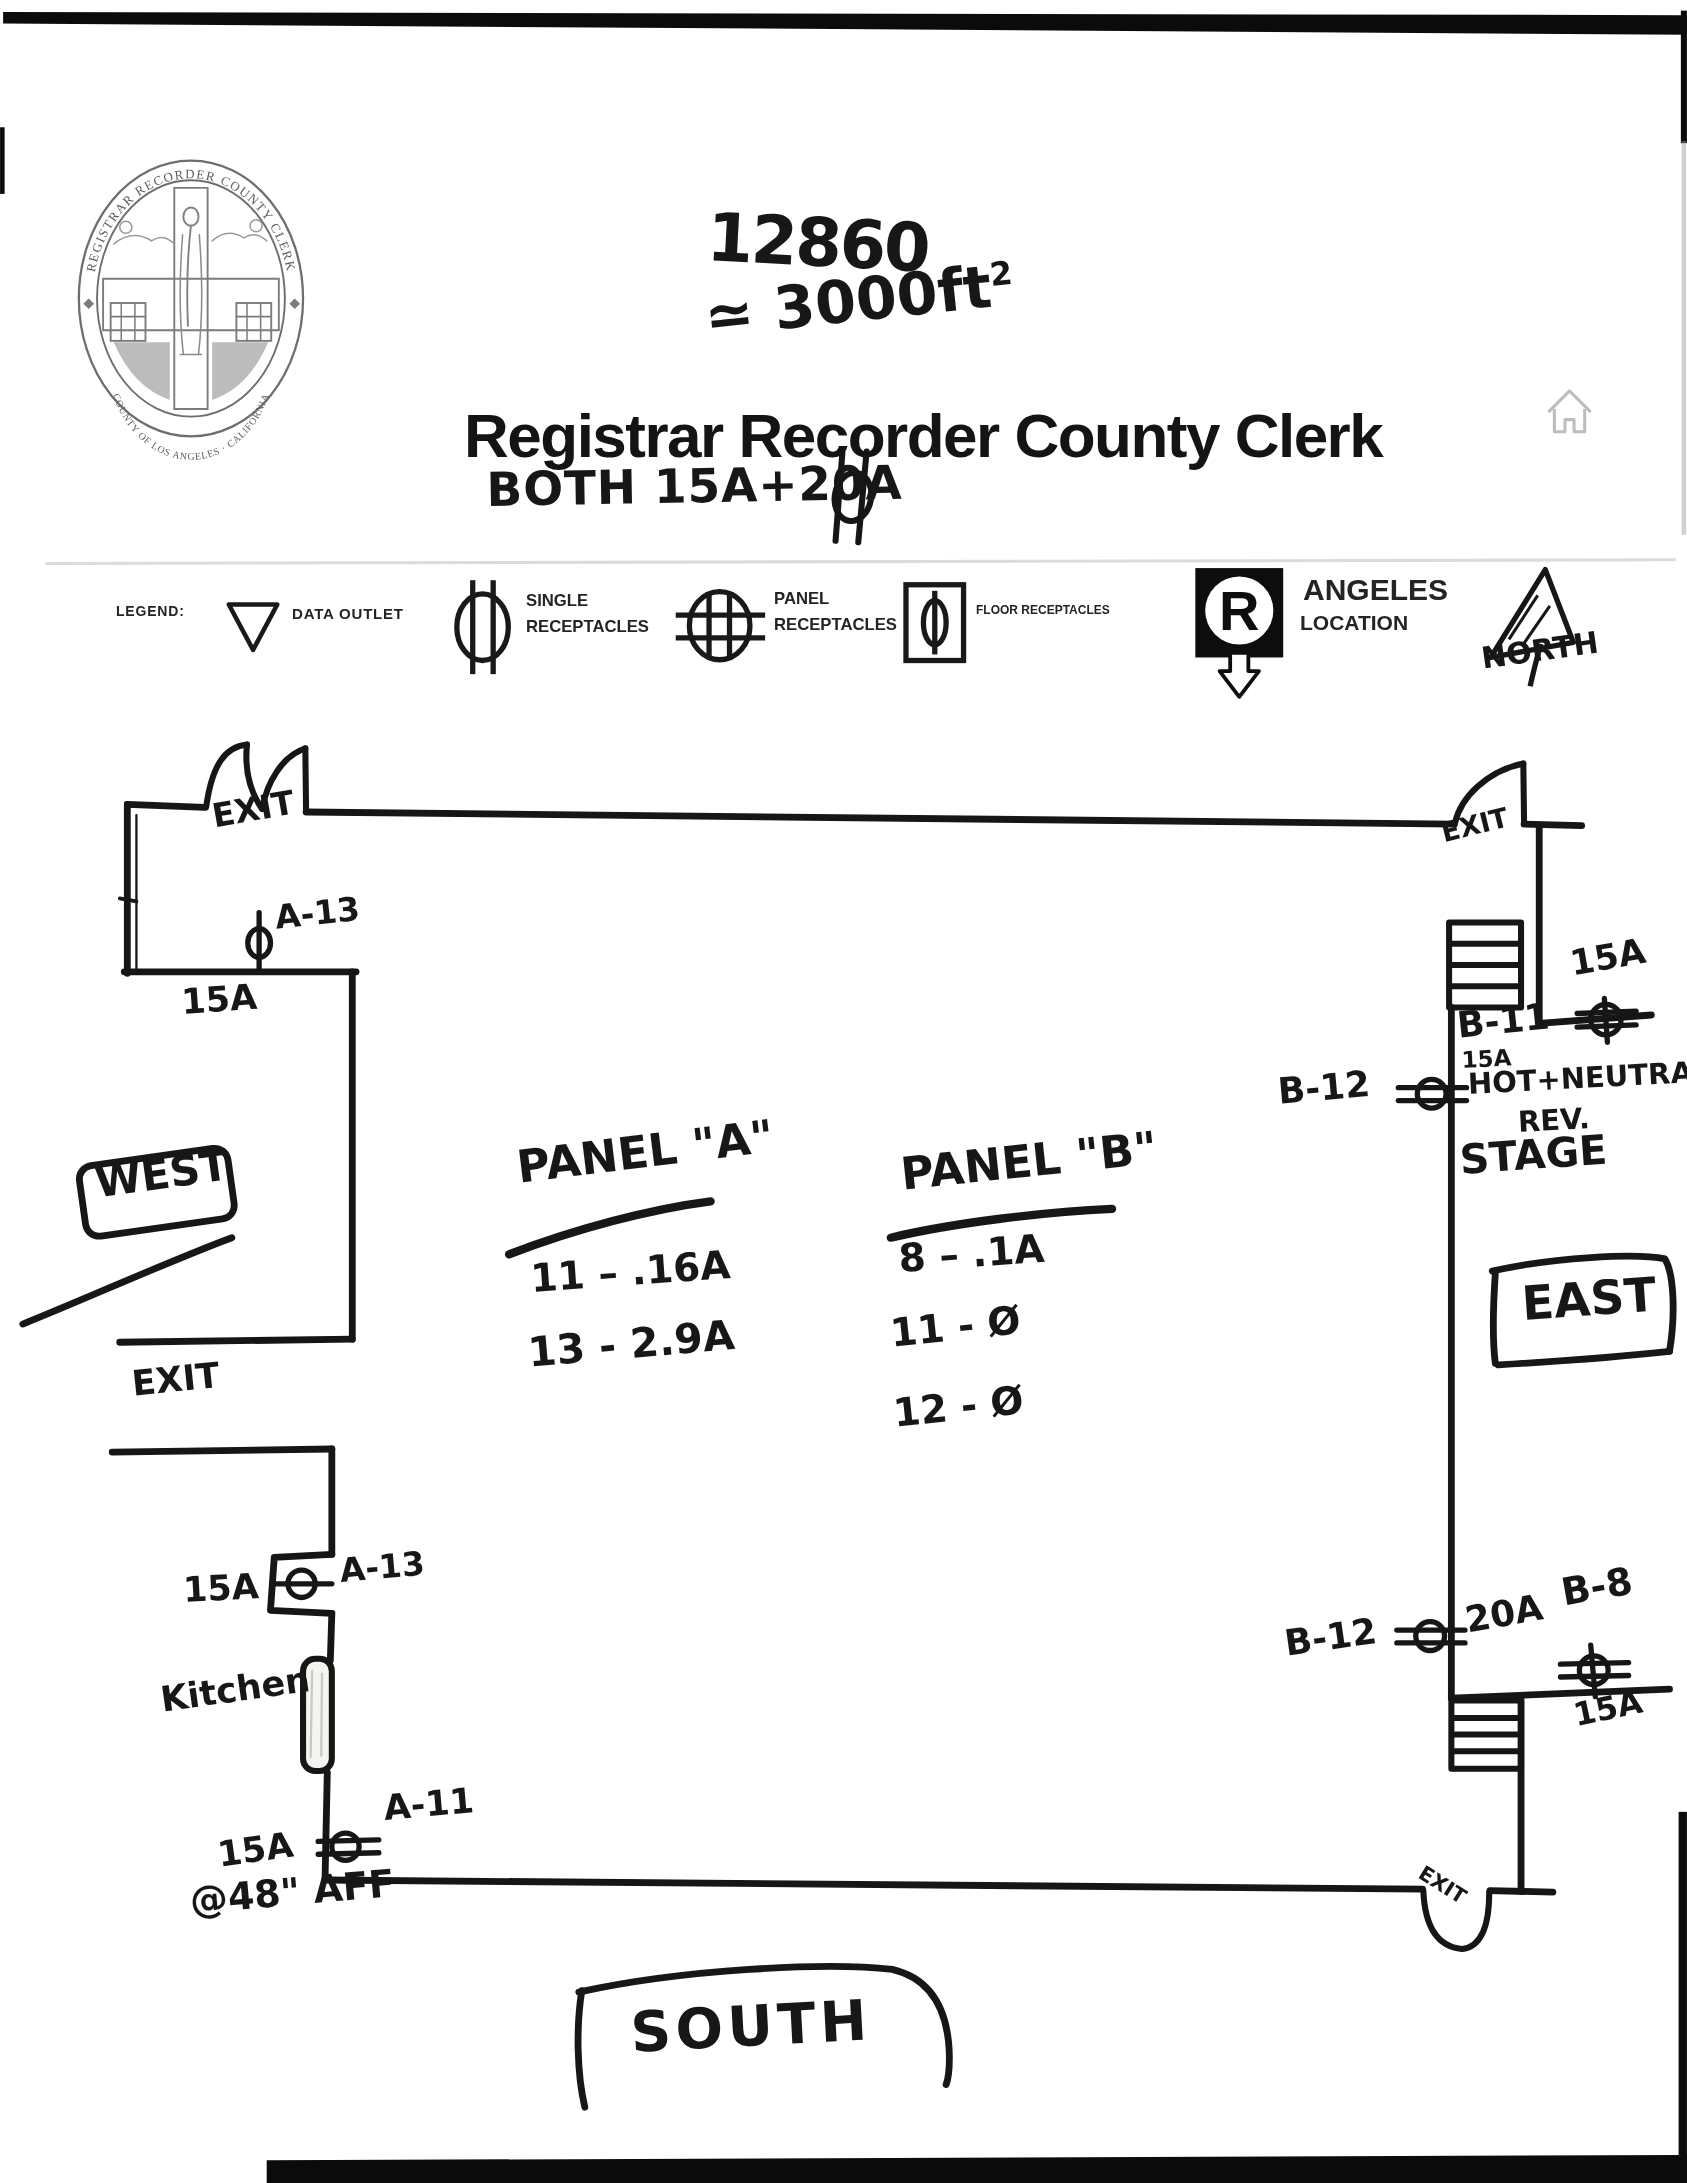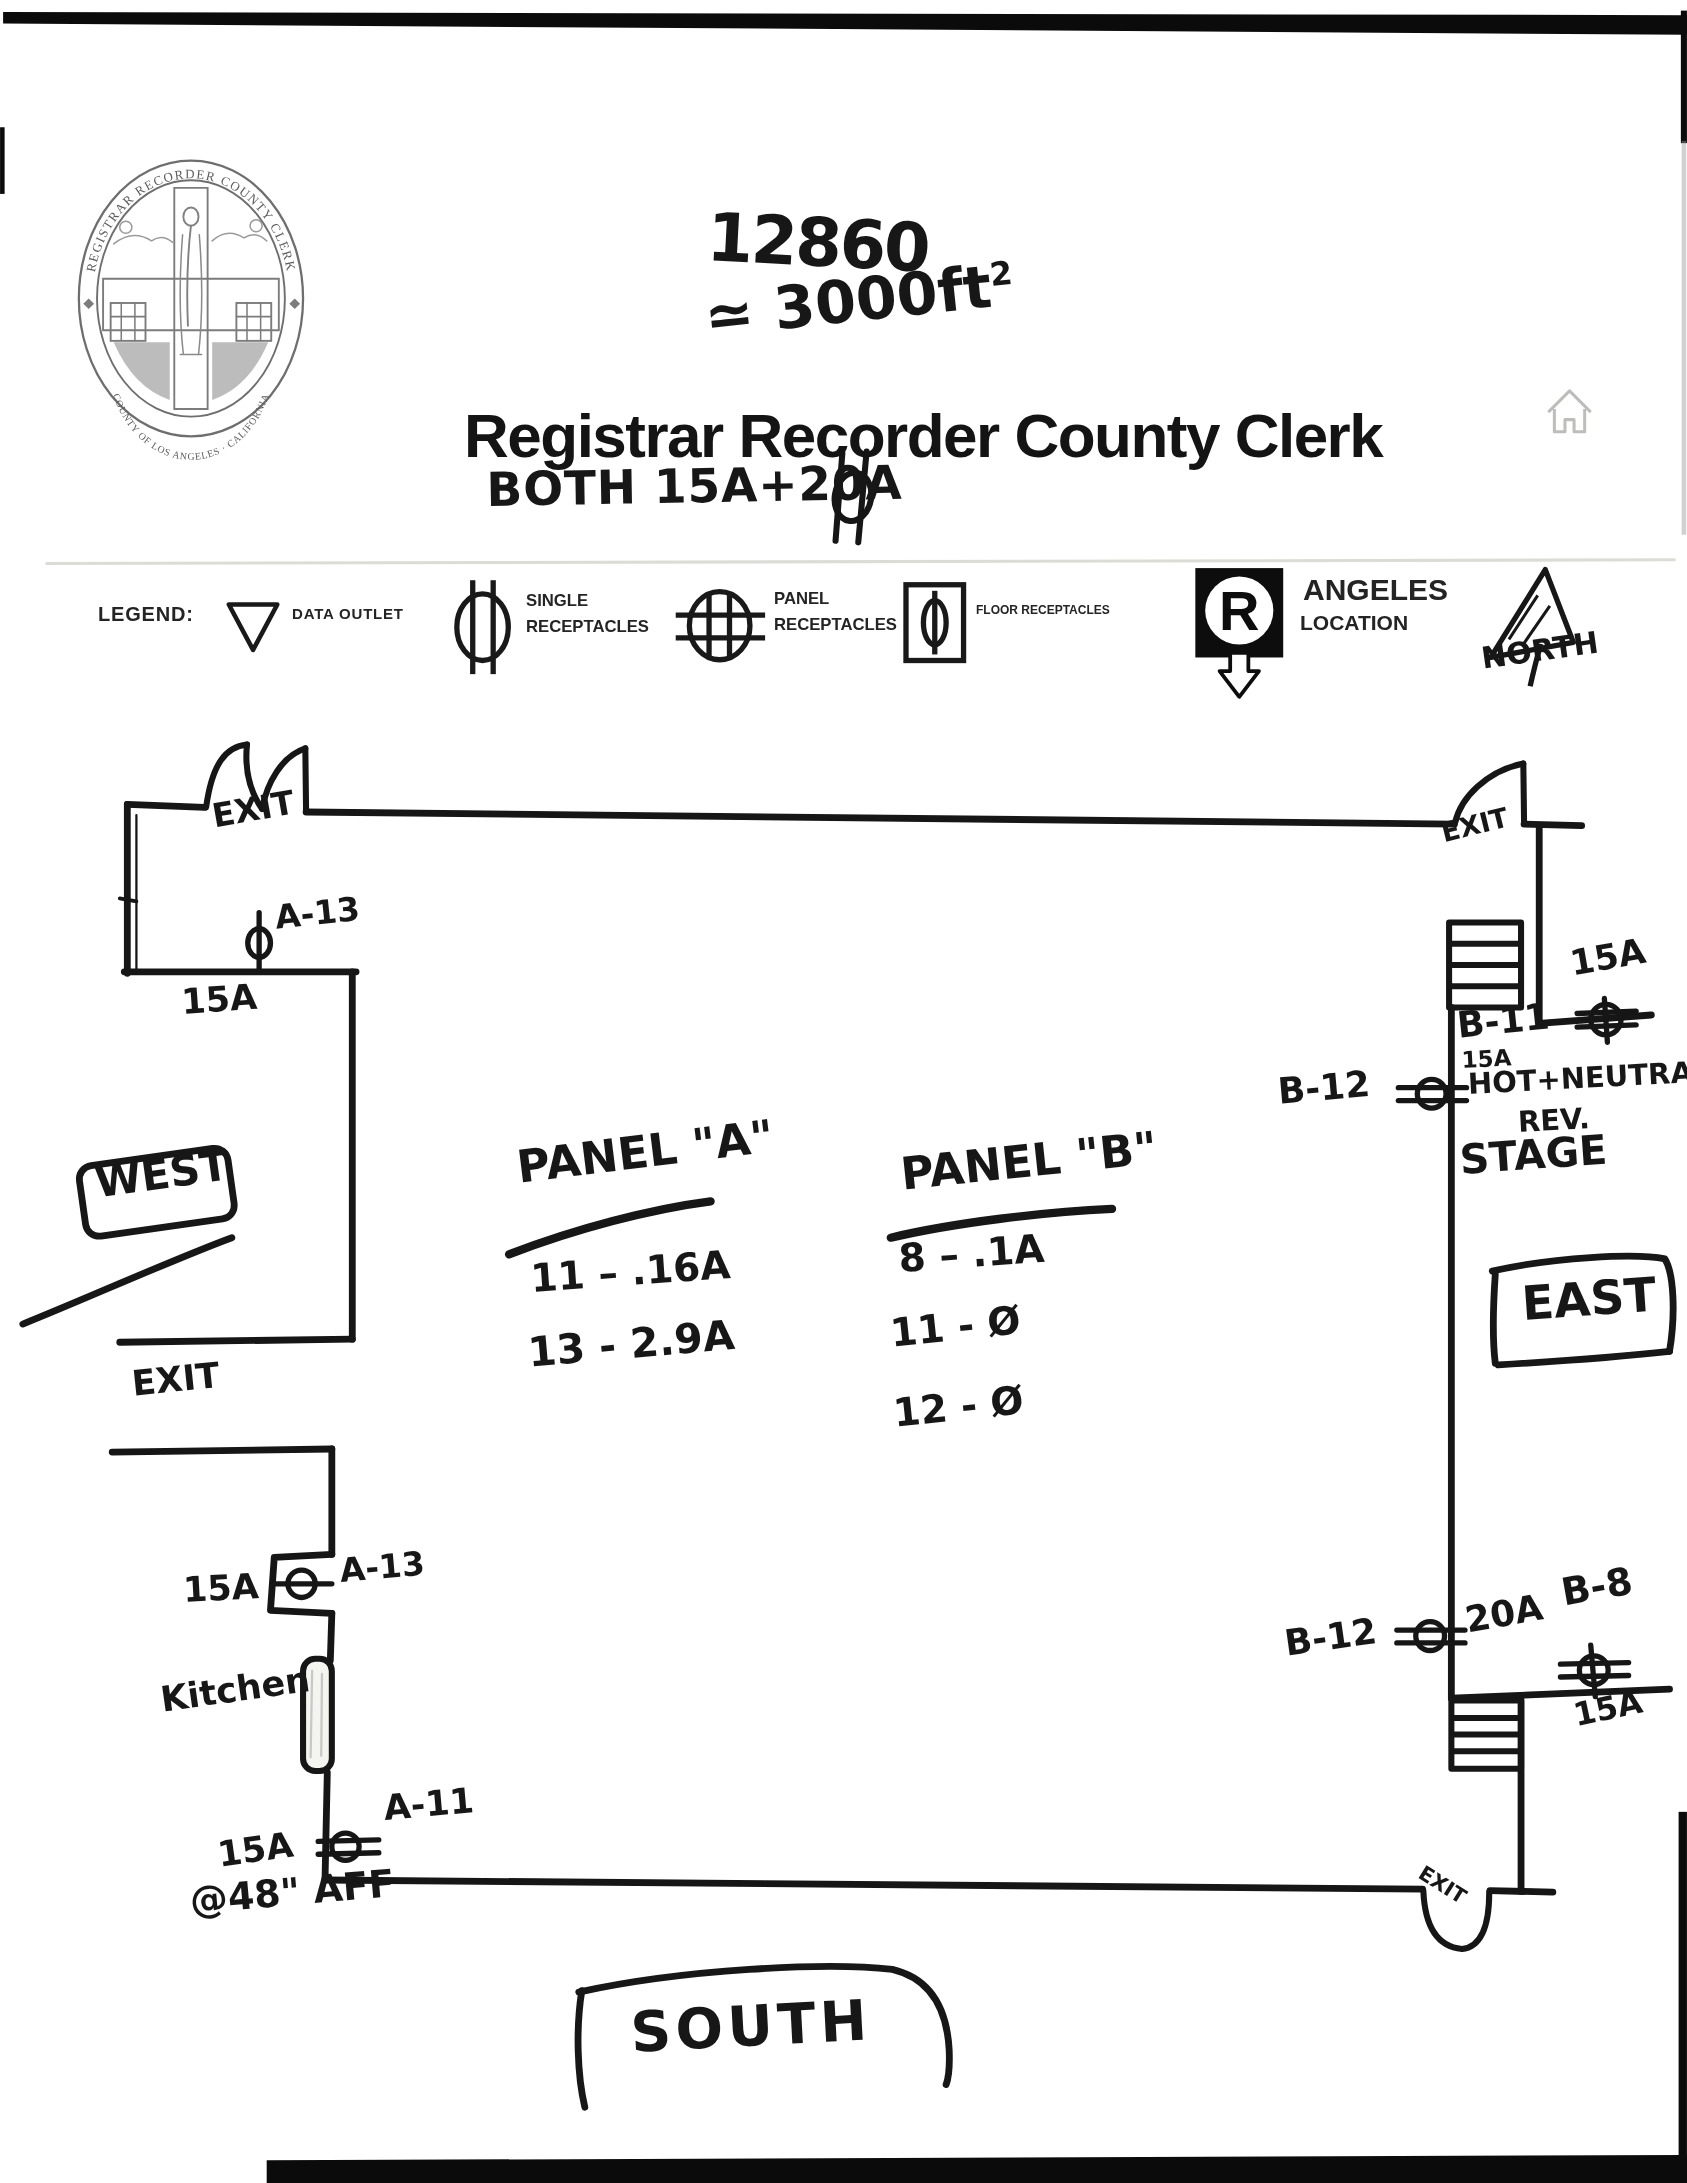--- a/index.html
+++ b/index.html
@@ -226,21 +226,21 @@
   </svg>
 
   <div class="abs hw" style="left:709px;top:198px;font-size:67px;letter-spacing:-2.3px;transform:rotate(3deg)">12860</div>
   <div class="abs hw" style="left:701px;top:282px;font-size:59px;transform:rotate(-6deg)">
     <span>≃ 3000ft</span><sup>2</sup>
   </div>
   <div class="abs hw" style="left:486px;top:462px;font-size:47px;letter-spacing:0.8px;transform:rotate(-1deg)">BOTH 15A+20A</div>
 
   <div class="abs title" style="left:464px;top:400px;font-size:62px;">Registrar Recorder County Clerk</div>
 
-  <div class="abs print" style="left:98px;top:603px;font-size:20px;letter-spacing:0.8px">LEGEND:</div>
+  <div class="abs print" style="left:116px;top:603px;font-size:14px;letter-spacing:0.8px">LEGEND:</div>
   <div class="abs print" style="left:292px;top:605px;font-size:15px;letter-spacing:0.8px">DATA OUTLET</div>
   <div class="abs print" style="left:526px;top:591px;font-size:16.7px">SINGLE</div>
   <div class="abs print" style="left:526px;top:617px;font-size:16.7px">RECEPTACLES</div>
   <div class="abs print" style="left:774px;top:589px;font-size:16.7px">PANEL</div>
   <div class="abs print" style="left:774px;top:615px;font-size:16.7px">RECEPTACLES</div>
   <div class="abs print" style="left:976px;top:603px;font-size:12px">FLOOR RECEPTACLES</div>
   <div class="abs print" style="left:1303px;top:573px;font-size:30px">ANGELES</div>
   <div class="abs print" style="left:1300px;top:611px;font-size:21px">LOCATION</div>
   <div class="abs hw" style="left:1479px;top:641px;font-size:30px;transform:rotate(-8deg)">NORTH</div>
 

